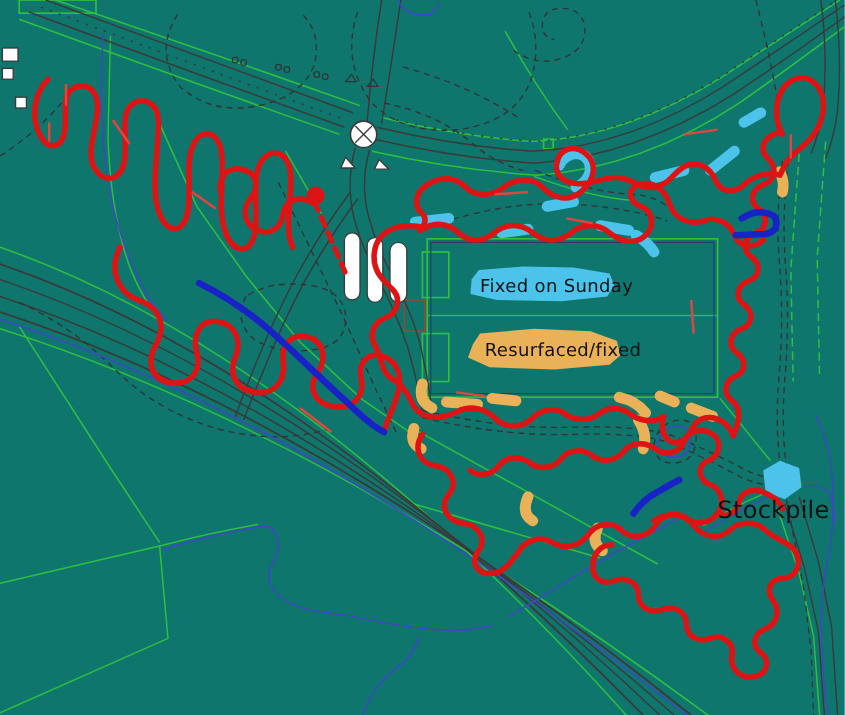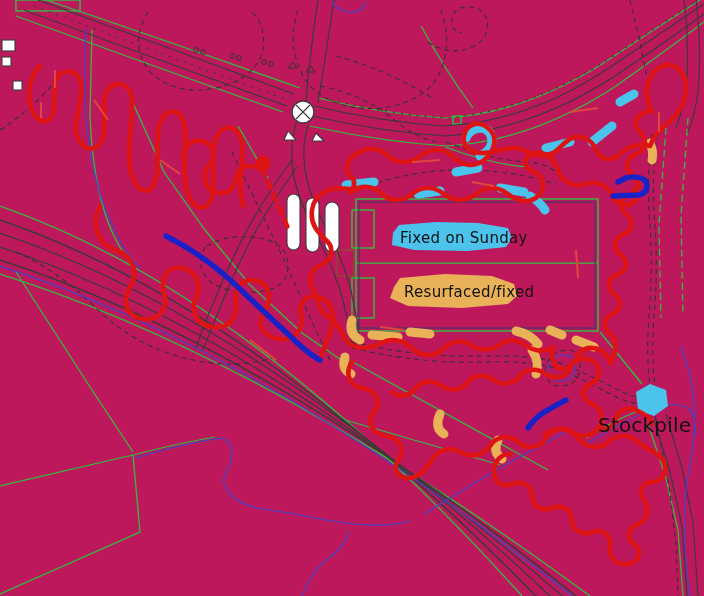--- a/index.html
+++ b/index.html
@@ -1,16 +1,16 @@
 <!DOCTYPE html>
 <html><head>
 <meta charset="utf-8">
 <style>
   html,body{margin:0;padding:0;background:#e8e8e8;font-family:"DejaVu Sans","Liberation Sans",sans-serif;}
-  .stage{position:relative;width:704px;height:596px;background:#be185d;overflow:hidden;}
+  .stage{position:relative;width:704px;height:596px;background:#0f766e;overflow:hidden;}
   svg{position:absolute;left:0;top:0;}
   svg path, svg line, svg polyline{fill:none;}
   .greens path, .greens line, .greens polyline{stroke-width:1.25;}
   .greens rect{fill:none;stroke-width:1.4;}
   .roads path{stroke-width:1.2;}
   .roads .thick{stroke-width:1.5;}
   .dashedpaths path{stroke-width:1.1;stroke-dasharray:5 4;}
   .hatch{stroke-width:3;stroke-dasharray:2 6;}
   .streams path{stroke-width:1.2;}
   .redtrail path{stroke-width:4.6;stroke-linecap:round;stroke-linejoin:round;}

